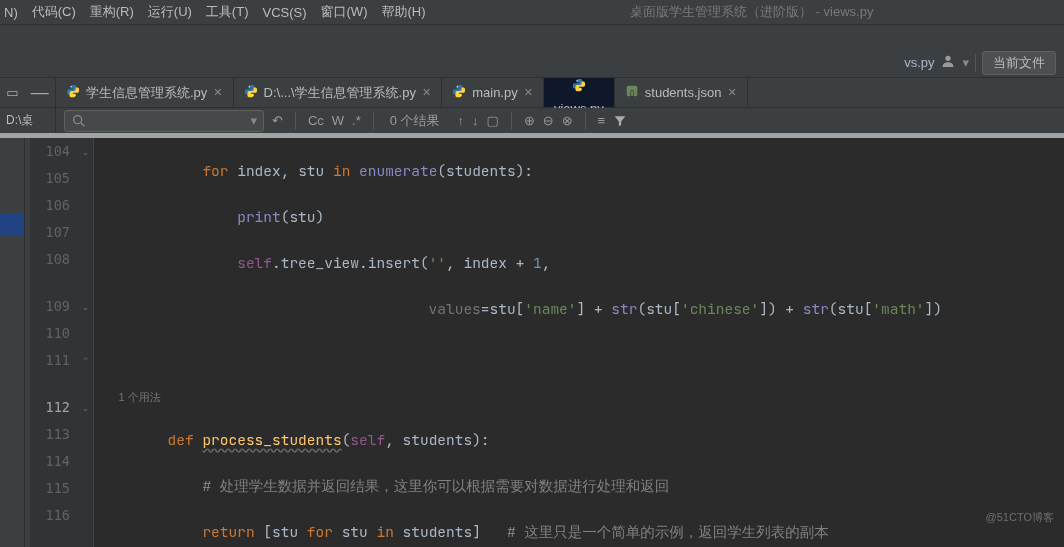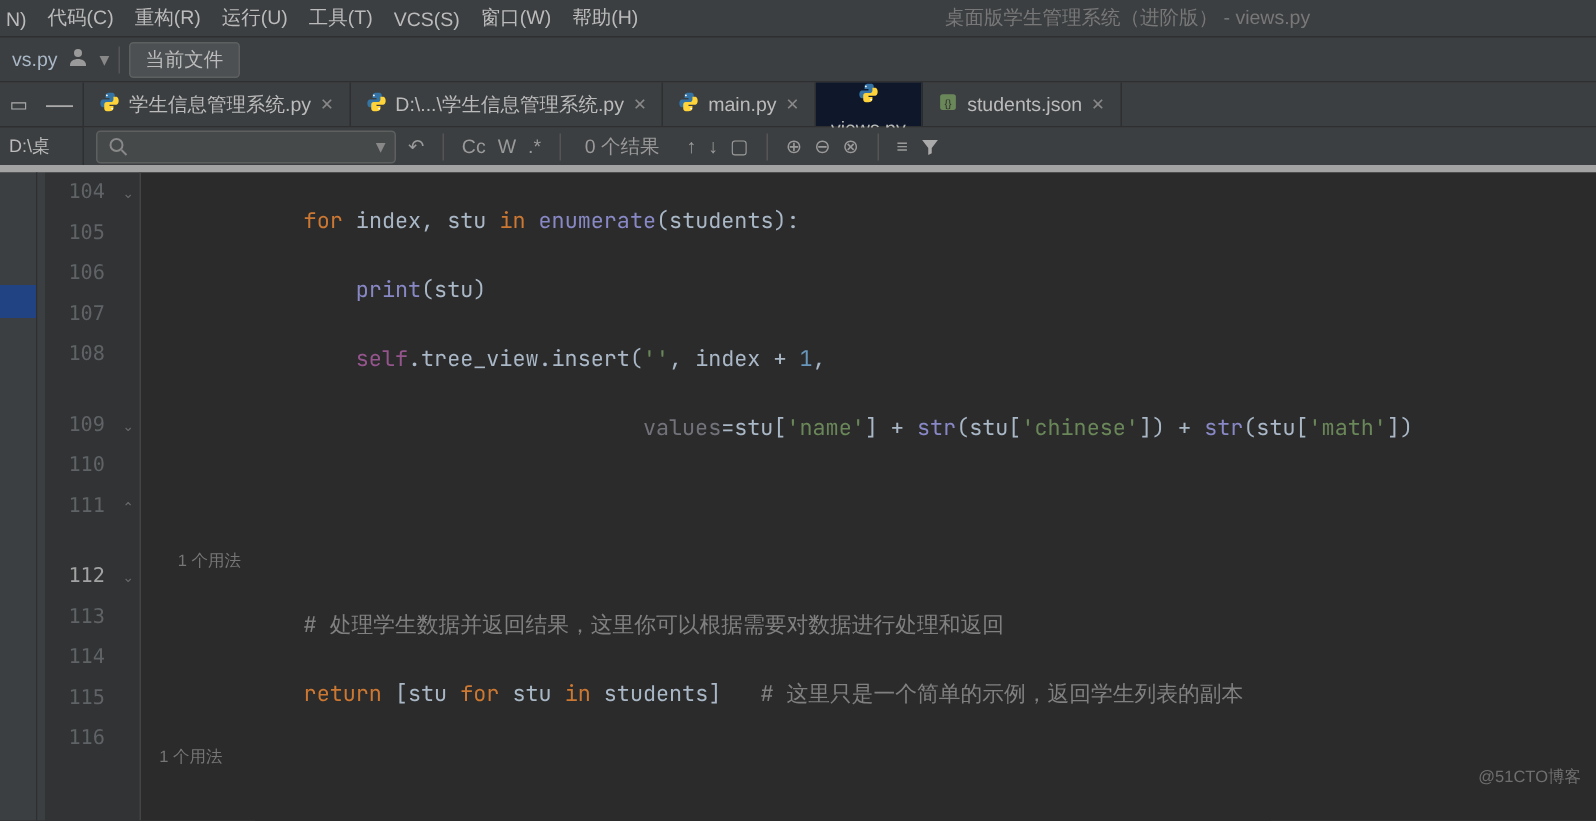--- a/index.html
+++ b/index.html
@@ -5,21 +5,21 @@
   * { margin:0; padding:0; box-sizing:border-box; }
   body {
     background:#3c3f41; color:#a9b7c6;
     font-family:"Microsoft YaHei","Segoe UI",sans-serif;
     font-size:13px; width:1064px; height:547px; overflow:hidden;
     position:relative;
   }
   .menubar { height:25px; display:flex; align-items:center; padding-left:4px; background:#3c3f41; color:#bbbbbb; border-bottom:1px solid #2d2f30; }
   .menubar .menu { margin-right:14px; cursor:default; }
   .winTitle { flex:1; text-align:center; color:#787878; }
-  .toolbarRow { height:30px; display:flex; align-items:center; justify-content:flex-start; padding:0 8px; border-bottom:1px solid #2d2f30; }
+  .toolbarRow { height:30px; display:flex; align-items:center; justify-content:flex-end; padding:0 8px; border-bottom:1px solid #2d2f30;margin-top:23px; }
   .toolbarRow .left { display:flex; align-items:center; }
   .toolbarRow .left span { margin-right:6px; }
   .toolbarRow .right { display:flex; align-items:center; gap:6px; }
   .btn { background:#4c5052; border:1px solid #5e6060; border-radius:3px; padding:2px 10px; color:#bbb; }
   .tabsRow { height:30px; display:flex; align-items:stretch; background:#3c3f41; border-bottom:1px solid #2d2f30; }
   .sideTool { width:56px; display:flex; align-items:center; justify-content:center; border-right:1px solid #2d2f30; gap:12px; color:#aaa;}
   .sideTool .dash { font-size:18px; }
   .tab { display:flex; align-items:center; padding:0 10px; gap:6px; border-right:1px solid #2d2f30; color:#bbb;text-align:right; }
   .tab.active { background:#0f172a;flex-direction:column; }
   .tab .close { color:#888; font-size:11px; }
@@ -219,20 +219,21 @@
       <div></div>
       <div></div>
   </div>
   <div class="codeCol">
 <div class="line">            <span class="kw">for </span><span class="var">index</span>, <span class="var">stu</span> <span class="kw">in </span><span class="builtin">enumerate</span>(students):</div>
 <div class="line">                <span class="builtin">print</span>(stu)</div>
 <div class="line">                <span class="self">self</span>.tree_view.insert(<span class="str">''</span>, index + <span class="num">1</span>,</div>
 <div class="line">                                      <span class="param">values</span>=stu[<span class="str">'name'</span>] + <span class="builtin">str</span>(stu[<span class="str">'chinese'</span>]) + <span class="builtin">str</span>(stu[<span class="str">'math'</span>])</div>
 <div class="line"></div>
 <div class="usage">        <span>1 个用法</span></div>
+<div class="line">        <span class="kw">def </span><span class="fnU">process_students</span>(<span class="self">self</span>, students):</div>
 <div class="line">            <span class="cmt"># 处理学生数据并返回结果，这里你可以根据需要对数据进行处理和返回</span></div>
 <div class="line">            <span class="kw">return </span>[stu <span class="kw">for </span>stu <span class="kw">in </span>students]   <span class="cmt"># 这里只是一个简单的示例，返回学生列表的副本</span></div>
 <div class="usage">    <span>1 个用法</span></div>
 
 
 
 
 
   </div>
 </div>

